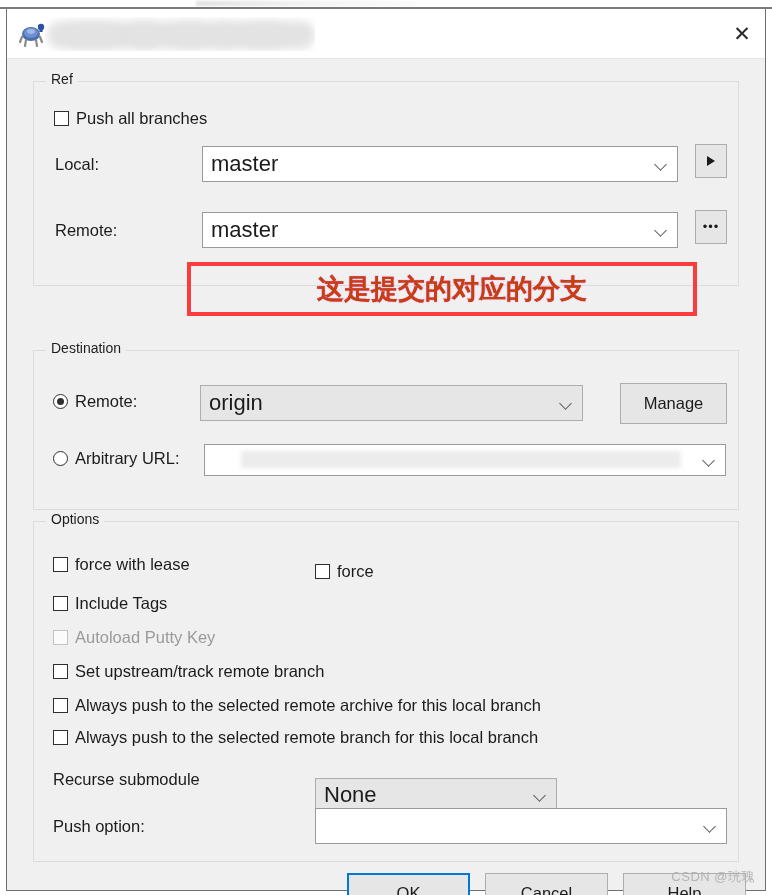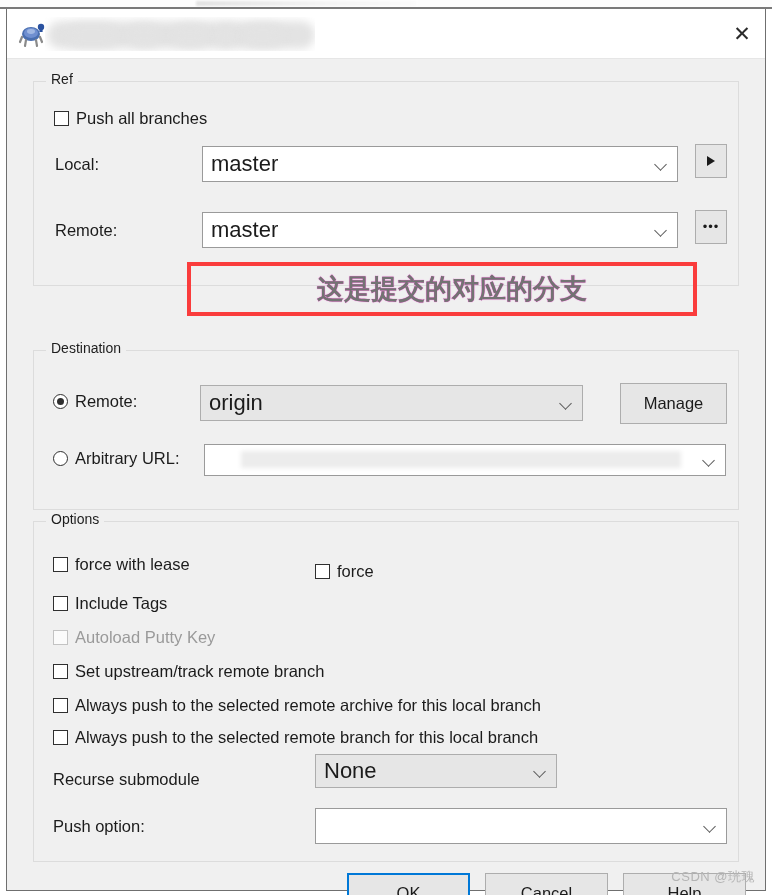--- a/index.html
+++ b/index.html
@@ -141,21 +141,21 @@
   .blurbar {
     position: absolute; left: 36px; top: 6px; width: 440px; height: 17px;
     background: #ececec; filter: blur(2px);
   }
 
   
   .annot-box {
     position: absolute; border: 4px solid #fa3c3c; pointer-events: none;
   }
   .annot-text {
-    position: absolute; color: #737373; font-weight: bold;
+    position: absolute; color: #c2410c; font-weight: bold;
     font-size: 27px; white-space: nowrap;
     font-family: "DejaVu Sans", "Liberation Sans", sans-serif;
     text-shadow: 0 0 1px #ff2ad4;
   }
 
   .watermark {
     position: absolute; right: 10px; bottom: 4px;
     font-size: 13px; color: #b4b4b4; letter-spacing: .5px;
   }
 </style>
@@ -280,21 +280,21 @@
         <span class="cb"></span>
         <span class="lbl">Always push to the selected remote branch for this local branch</span>
       </div>
 
       <div class="row" style="position:absolute; left:19px; top:174px;">
         <span class="cb"></span>
         <span class="lbl">Always push to the selected remote archive for this local branch</span>
       </div>
 
       <div class="plainlbl" style="position:absolute; left:19px; top:248px;">Recurse submodule</div>
-      <div class="combo grey" style="left:281px; top:232px; width:242px; height:34px;">
+      <div class="combo grey" style="left:281px; top:256px; width:242px; height:34px;">
         <span class="val">None</span>
         <span class="chev"></span>
       </div>
 
       <div class="plainlbl" style="position:absolute; left:19px; top:295px;">Push option:</div>
       <div class="combo" style="left:281px; top:286px; width:412px; height:36px;">
         <span class="val"></span>
         <span class="chev"></span>
       </div>
     </div>

